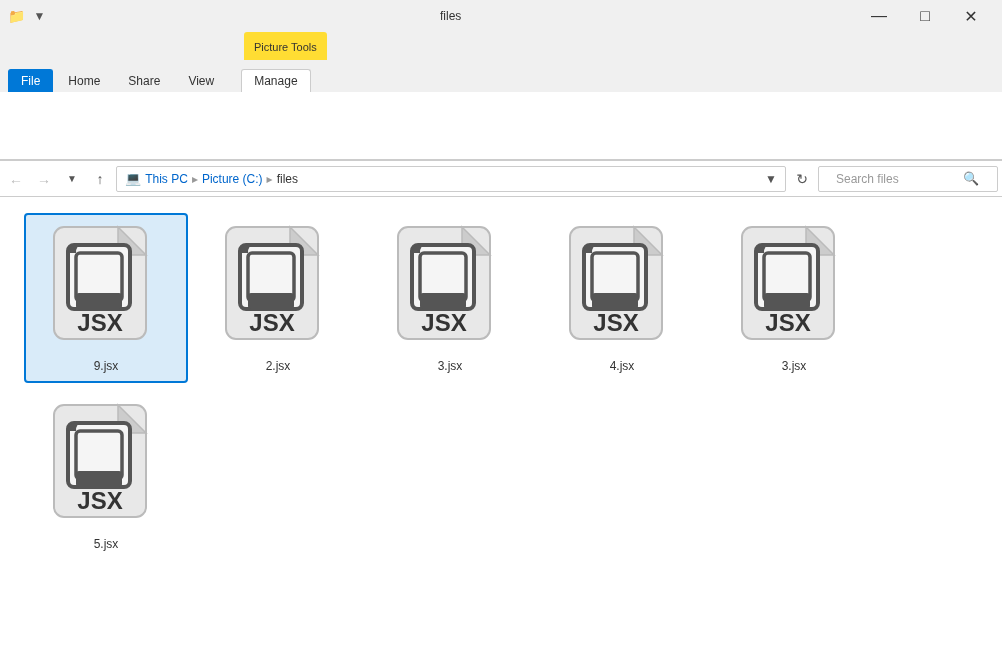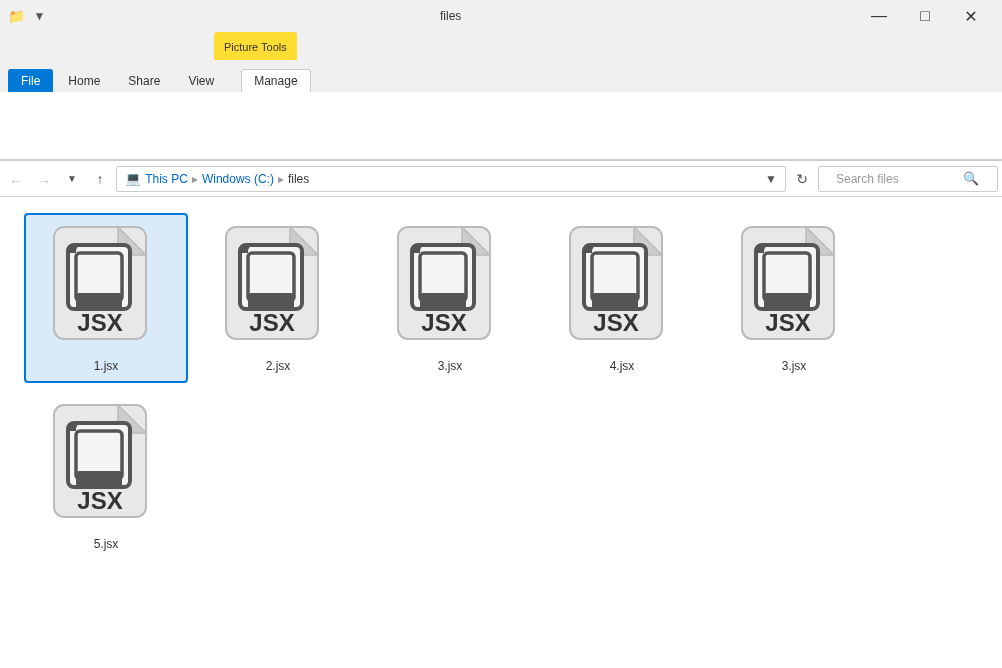--- a/index.html
+++ b/index.html
@@ -170,21 +170,21 @@
     .picture-tools-tab {
       background: #ffdd33;
       padding: 2px 10px 0 10px;
       font-size: 11px;
       color: #333;
       height: 28px;
       display: flex;
       align-items: center;
       border-radius: 3px 3px 0 0;
       position: absolute;
-      left: 214px;
+      left: 244px;
       top: 0;
     }
   </style>
 </head>
 <body>
 
 <div class="title-bar">
   <div class="title-bar-icons">
 
     <span style="font-size:14px;">📁</span>
@@ -220,21 +220,21 @@
 <div class="nav-bar">
   <button class="nav-btn disabled">←</button>
   <button class="nav-btn disabled">→</button>
   <button class="nav-btn" style="font-size:10px;">▼</button>
   <button class="nav-btn">↑</button>
 
   <div class="address-bar">
     <span style="margin-right:4px; font-size:13px;">💻</span>
     <span class="address-link">This PC</span>
     <span class="address-separator"> ▸ </span>
-    <span class="address-link">Windows (C:)</span>
+    <span class="address-link">Picture (C:)</span>
     <span class="address-separator"> ▸ </span>
     <span>files</span>
     <span class="address-dropdown">▼</span>
   </div>
   <button class="refresh-btn">↻</button>
 
   <div class="search-bar">
     <span style="flex:1; color:#999;">Search files</span>
     <span style="color:#555; font-size:13px;">🔍</span>
   </div>
@@ -253,21 +253,21 @@
     <rect x="22" y="22" width="62" height="64" rx="6" fill="#f5f5f5" stroke="#555" stroke-width="4"></rect>
 
     <path d="M22 30 Q22 22 30 22 L36 22 Q30 22 30 30 Z" fill="#555"></path>
 
     <rect x="30" y="30" width="46" height="48" rx="4" fill="#f5f5f5" stroke="#555" stroke-width="3.5"></rect>
 
     <rect x="30" y="70" width="46" height="16" rx="3" fill="#555"></rect>
 
     <text x="54" y="102" font-family="Arial, sans-serif" font-size="24" font-weight="bold" fill="#333" text-anchor="middle" dominant-baseline="middle">JSX</text>
   </svg></div>
-        <div class="file-label">1.jsx</div>
+        <div class="file-label">9.jsx</div>
       </div>
       <div class="file-item">
         <div class="jsx-icon"><svg width="120" height="130" viewBox="0 0 120 130" xmlns="http://www.w3.org/2000/svg">
 
     <rect x="8" y="4" width="92" height="112" rx="10" ry="10" fill="#e8e8e8" stroke="#bbb" stroke-width="2"></rect>
 
     <path d="M72 4 L100 32 L72 32 Z" fill="#ccc" stroke="#bbb" stroke-width="1.5"></path>
 
     <rect x="22" y="22" width="62" height="64" rx="6" fill="#f5f5f5" stroke="#555" stroke-width="4"></rect>
 

